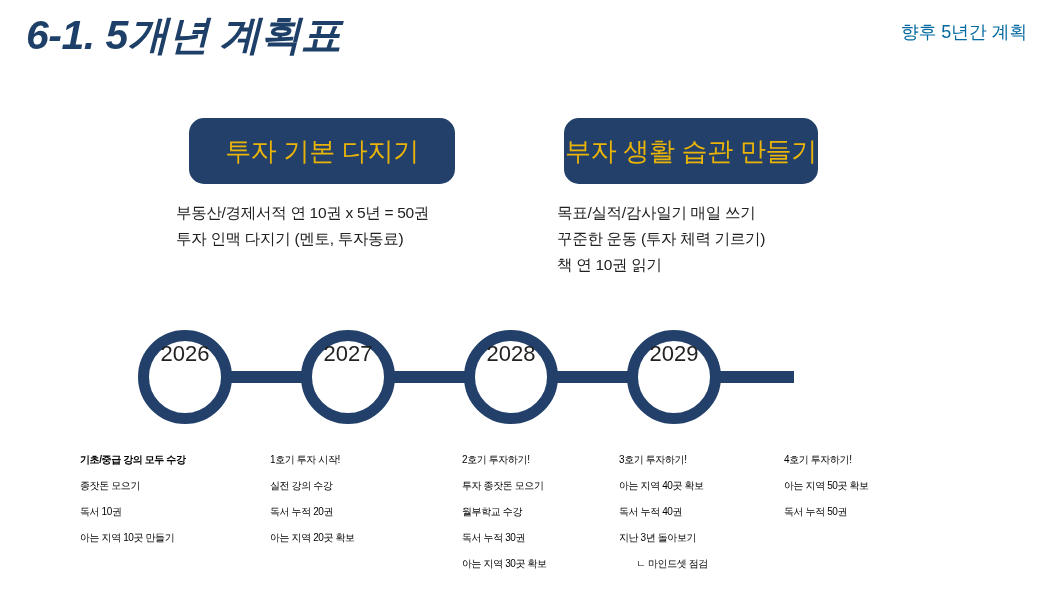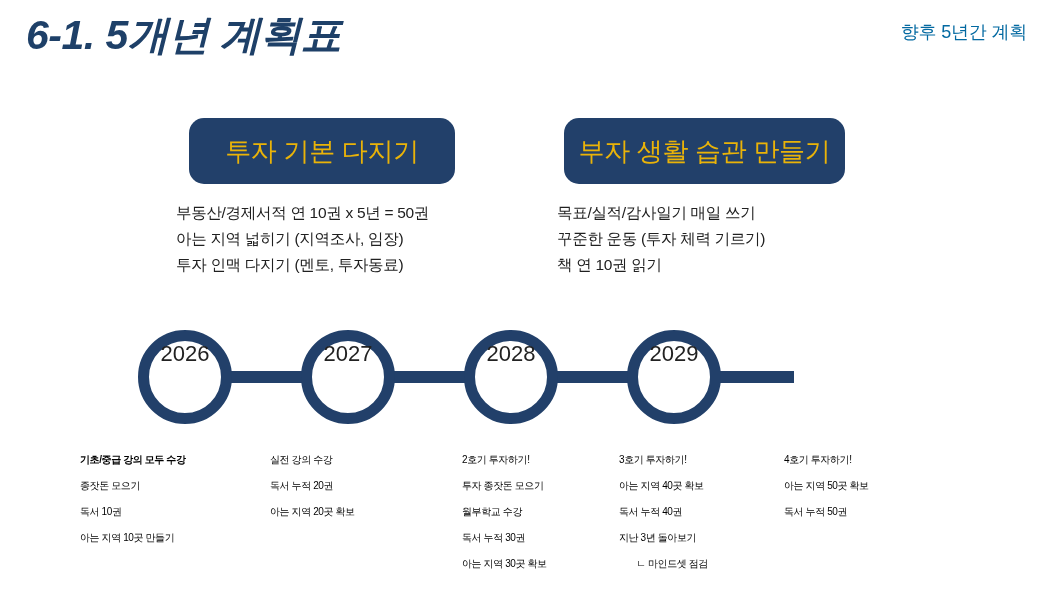--- a/index.html
+++ b/index.html
@@ -50,21 +50,21 @@
     border-radius: 15px;
     display: flex;
     align-items: center;
     justify-content: center;
     color: #eab308;
     font-size: 26px;
     letter-spacing: -0.3px;
     white-space: nowrap;
   }
   #theme-box-0 { left: 189px; top: 118px; width: 266px; height: 66px; }
-  #theme-box-1 { left: 564px; top: 118px; width: 281px; height: 66px; }
+  #theme-box-1 { left: 564px; top: 118px; width: 254px; height: 66px; }
 
   .theme-notes {
     position: absolute;
     font-size: 15.5px;
     line-height: 26px;
     color: #202020;
     letter-spacing: -0.3px;
     white-space: nowrap;
   }
   #theme-notes-0 { left: 176px; top: 200px; }
@@ -134,21 +134,20 @@
   <div class="theme-box" id="theme-box-0">
     <span>투자 기본 다지기</span>
   </div>
 
   <div class="theme-box" id="theme-box-1">
     <span>부자 생활 습관 만들기</span>
   </div>
 
   <div class="theme-notes" id="theme-notes-0">
       <div class="line">부동산/경제서적 연 10권 x 5년 = 50권</div>
-      <div class="line">아는 지역 넓히기 (지역조사, 임장)</div>
       <div class="line">투자 인맥 다지기 (멘토, 투자동료)</div>
     </div>
 
   <div class="theme-notes" id="theme-notes-1">
       <div class="line">목표/실적/감사일기 매일 쓰기</div>
       <div class="line">꾸준한 운동 (투자 체력 기르기)</div>
       <div class="line">책 연 10권 읽기</div>
     </div>
 
   <div id="timeline">
@@ -170,20 +169,21 @@
       </div>
     </div>
 
   <div class="year-col" id="year-col-0">
       <div class="line bold">기초/중급 강의 모두 수강</div>
       <div class="line">종잣돈 모으기</div>
       <div class="line">독서 10권</div>
       <div class="line">아는 지역 10곳 만들기</div>
     </div>
   <div class="year-col" id="year-col-1">
+      <div class="line">1호기 투자 시작!</div>
       <div class="line">실전 강의 수강</div>
       <div class="line">독서 누적 20권</div>
       <div class="line">아는 지역 20곳 확보</div>
     </div>
   <div class="year-col" id="year-col-2">
       <div class="line">2호기 투자하기!</div>
       <div class="line">투자 종잣돈 모으기</div>
       <div class="line">월부학교 수강</div>
       <div class="line">독서 누적 30권</div>
       <div class="line">아는 지역 30곳 확보</div>

